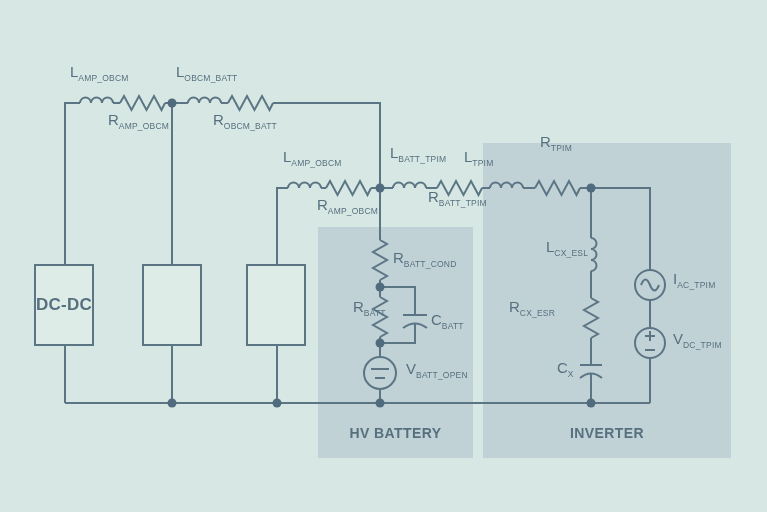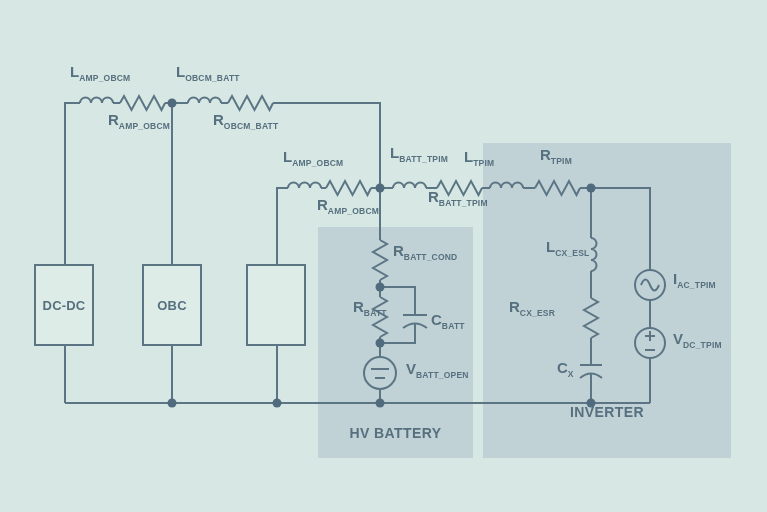--- a/index.html
+++ b/index.html
@@ -14,26 +14,26 @@
   }
   .region{position:absolute;background:var(--region-fill);}
   .region-label{
     position:absolute;text-align:center;font-weight:bold;font-size:14px;
     letter-spacing:.4px;color:var(--text);
   }
   svg{position:absolute;left:0;top:0;}
   .wire{stroke:var(--line);stroke-width:2;fill:none;}
   .blockrect{fill:var(--block-fill);stroke:var(--line);stroke-width:2;}
   .jdot{fill:var(--dot);stroke:none;}
-  .clabel{position:absolute;color:var(--text);font-weight:bold;white-space:nowrap;line-height:1;}
+  .clabel{position:absolute;color:var(--text);font-weight:normal;white-space:nowrap;line-height:1;}
   .clabel .m{font-size:15px;}
   .clabel .s{font-size:8.5px;vertical-align:-3.5px;letter-spacing:.2px;}
   .block-label{
     position:absolute;display:flex;align-items:center;justify-content:center;
-    font-weight:bold;font-size:13px;color:var(--text);letter-spacing:.2px;text-align:center;
+    font-weight:bold;font-size:17px;color:var(--text);letter-spacing:.2px;text-align:center;
   }
 </style>
 </head>
 <body>
 
 <div id="stage">
 
   <div class="region" style="left:318px;top:227px;width:155px;height:231px"></div>
   <div class="region" style="left:483px;top:143px;width:248px;height:315px"></div>
 
@@ -119,24 +119,23 @@
       <circle class="jdot" cx="380" cy="287" r="4.5"></circle>
       <circle class="jdot" cx="380" cy="343" r="4.5"></circle>
       <circle class="jdot" cx="172" cy="403" r="4.5"></circle>
       <circle class="jdot" cx="277" cy="403" r="4.5"></circle>
       <circle class="jdot" cx="380" cy="403" r="4.5"></circle>
       <circle class="jdot" cx="591" cy="403" r="4.5"></circle>
     </g>
   </svg>
 
   <div class="block-label" style="left:35px;top:265px;width:58px;height:80px">DC-DC</div>
-  <div class="block-label" style="left:143px;top:265px;width:58px;height:80px">OBC</div>
 
   <div class="region-label" style="left:318px;top:425px;width:155px">HV BATTERY</div>
-  <div class="region-label" style="left:483px;top:404px;width:248px">INVERTER</div>
+  <div class="region-label" style="left:483px;top:425px;width:248px">INVERTER</div>
 
   <div class="clabel" style="left:70px;top:64px">
     <span class="m">L</span><span class="s">AMP_OBCM</span>
   </div>
   <div class="clabel" style="left:108px;top:112px">
     <span class="m">R</span><span class="s">AMP_OBCM</span>
   </div>
   <div class="clabel" style="left:176px;top:64px">
     <span class="m">L</span><span class="s">OBCM_BATT</span>
   </div>
@@ -152,25 +151,25 @@
   </div>
   <div class="clabel" style="left:390px;top:145px">
     <span class="m">L</span><span class="s">BATT_TPIM</span>
   </div>
   <div class="clabel" style="left:428px;top:189px">
     <span class="m">R</span><span class="s">BATT_TPIM</span>
   </div>
   <div class="clabel" style="left:464px;top:149px">
     <span class="m">L</span><span class="s">TPIM</span>
   </div>
-  <div class="clabel" style="left:540px;top:147px">
+  <div class="clabel" style="left:540px;top:134px">
     <span class="m">R</span><span class="s">TPIM</span>
   </div>
 
-  <div class="clabel" style="left:393px;top:243px">
+  <div class="clabel" style="left:393px;top:250px">
     <span class="m">R</span><span class="s">BATT_COND</span>
   </div>
   <div class="clabel" style="left:353px;top:299px">
     <span class="m">R</span><span class="s">BATT</span>
   </div>
   <div class="clabel" style="left:431px;top:312px">
     <span class="m">C</span><span class="s">BATT</span>
   </div>
   <div class="clabel" style="left:406px;top:361px">
     <span class="m">V</span><span class="s">BATT_OPEN</span>

